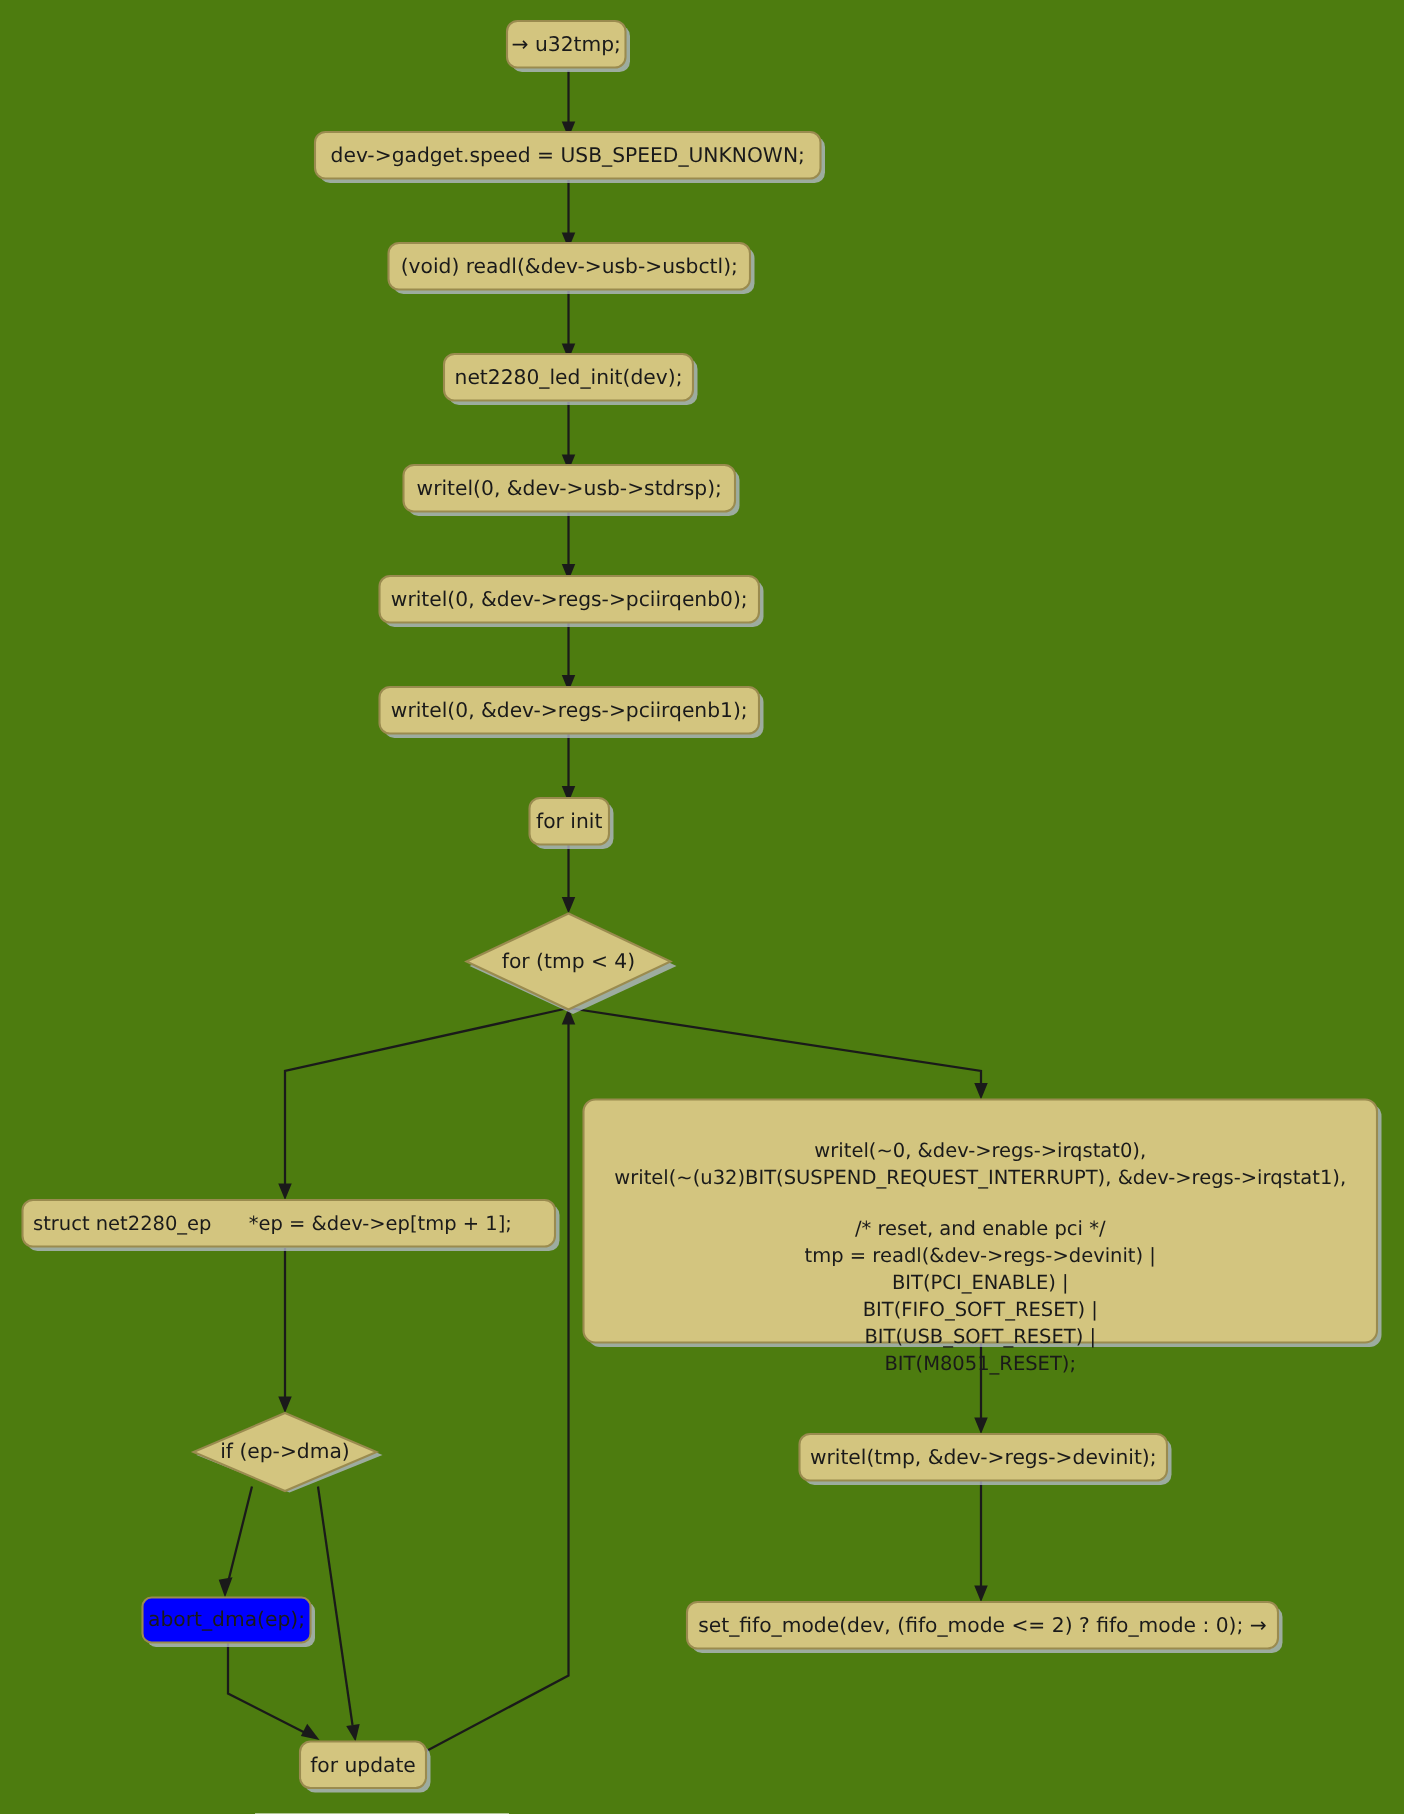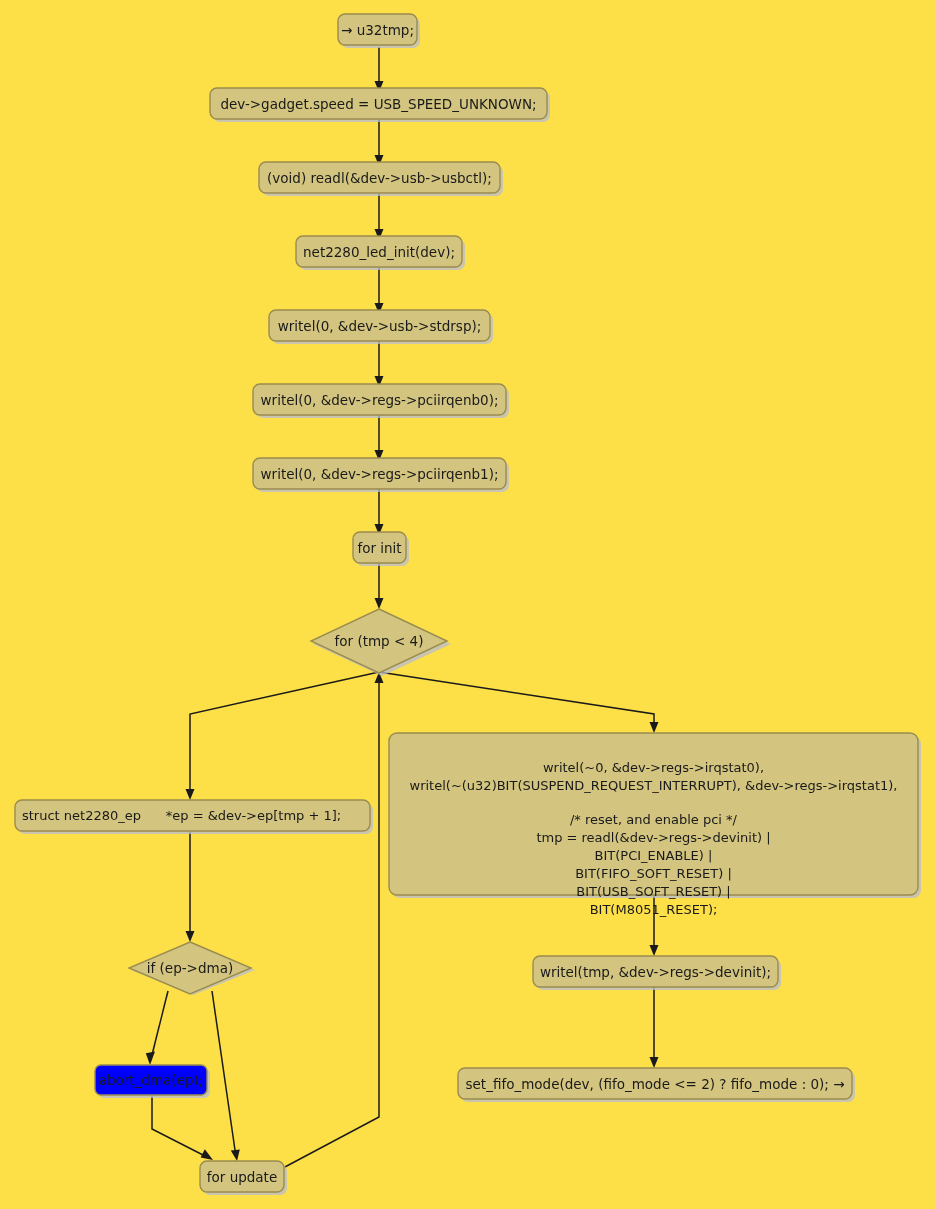--- a/index.html
+++ b/index.html
@@ -4,21 +4,21 @@
 <style>
   html, body {
     margin: 0;
     padding: 0;
     background: #ffffff;
   }
   #canvas-wrap {
     position: relative;
     width: 936px;
     height: 1209px;
-    background: #fde047;
+    background: #4d7c0f;
     overflow: hidden;
     font-family: "DejaVu Sans", sans-serif;
   }
   svg#flow {
     position: absolute;
     left: 0;
     top: 0;
     width: 936px;
     height: 1209px;
     display: block;

